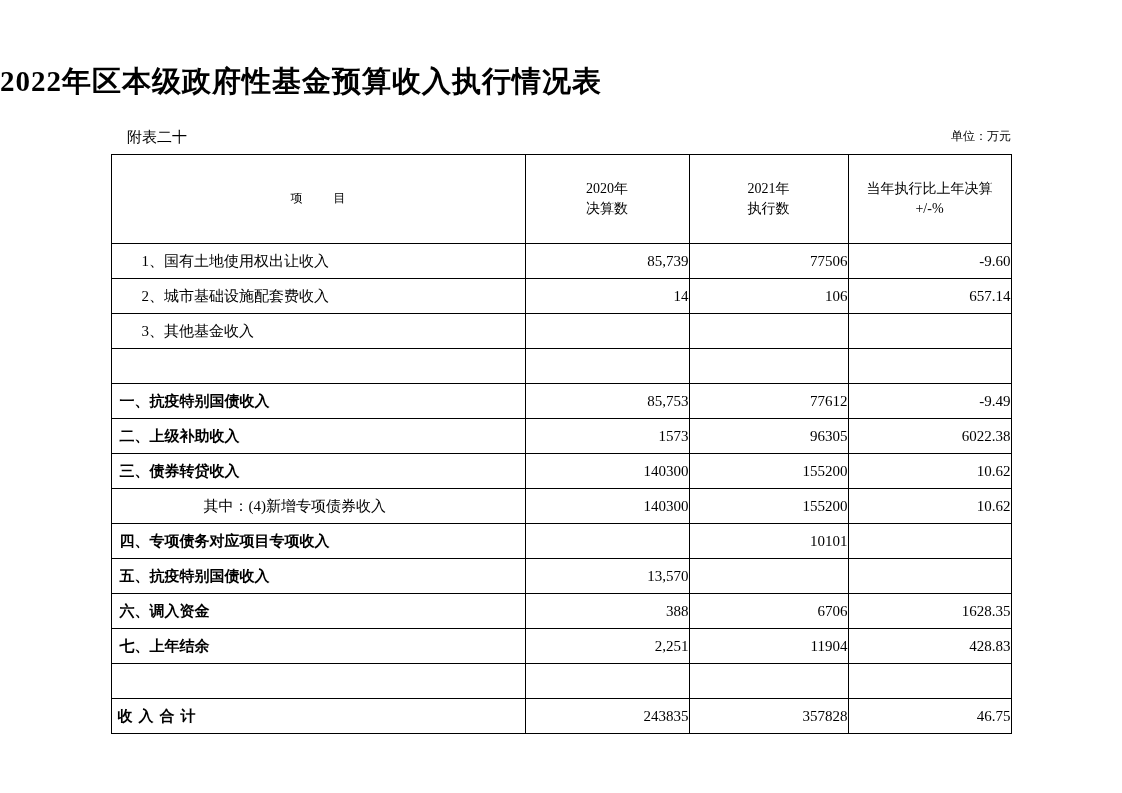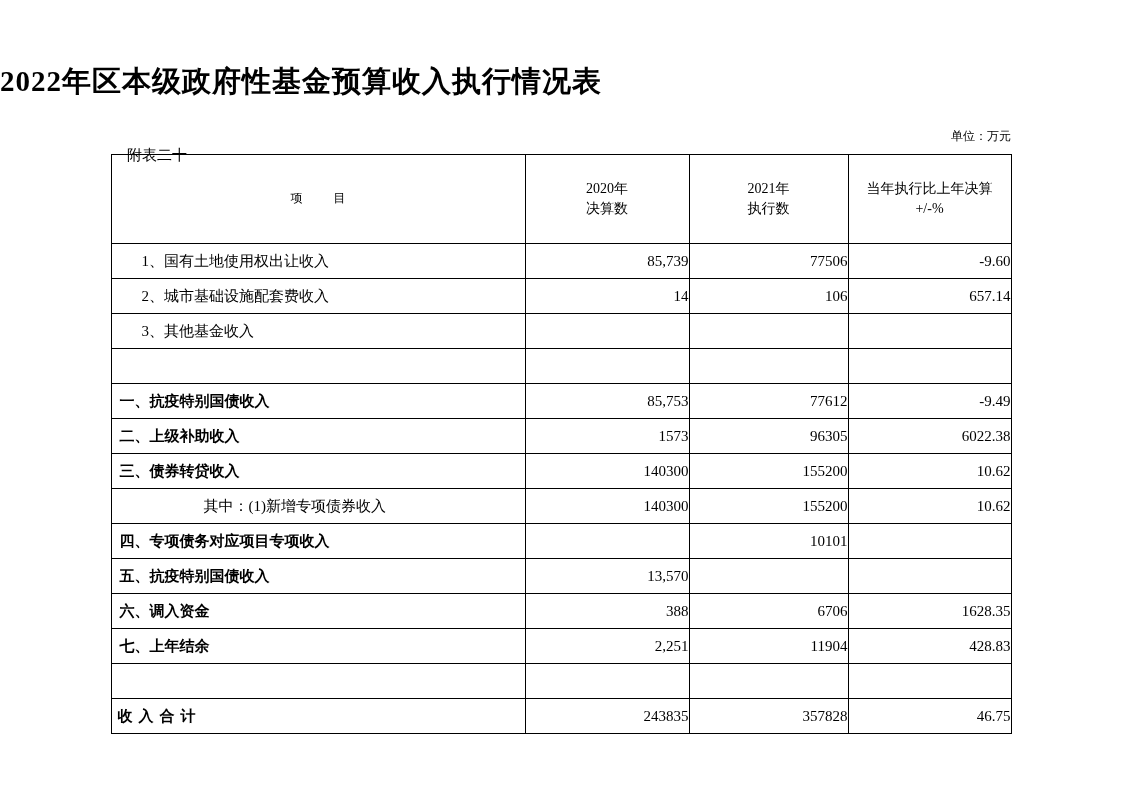--- a/index.html
+++ b/index.html
@@ -32,21 +32,21 @@
   .subhead {
     position: relative;
     width: 900px;
     margin: 26px auto 0 auto;
     height: 20px;
     font-size: 15px;
   }
   .subhead .left {
     position: absolute;
     left: 0;
-    top: 18px;
+    top: 0;
     font-family: Liberation Mono, monospace;
     padding-left: 16px;
   }
   .subhead .right {
     position: absolute;
     right: 0;
     top: 0;
     font-family: "Liberation Serif", "DejaVu Serif", serif;
     font-size: 12px;
   }
@@ -185,21 +185,21 @@
           <td class="num bold">96305</td>
           <td class="num bold">6022.38</td>
         </tr>
         <tr class="row">
           <td class="item bold">三、债券转贷收入</td>
           <td class="num bold">140300</td>
           <td class="num bold">155200</td>
           <td class="num bold">10.62</td>
         </tr>
         <tr class="row">
-          <td class="item indent2">其中：(1)新增专项债券收入</td>
+          <td class="item indent2">其中：(4)新增专项债券收入</td>
           <td class="num">140300</td>
           <td class="num">155200</td>
           <td class="num">10.62</td>
         </tr>
         <tr class="row">
           <td class="item bold">四、专项债务对应项目专项收入</td>
           <td class="num bold"></td>
           <td class="num bold">10101</td>
           <td class="num bold"></td>
         </tr>

